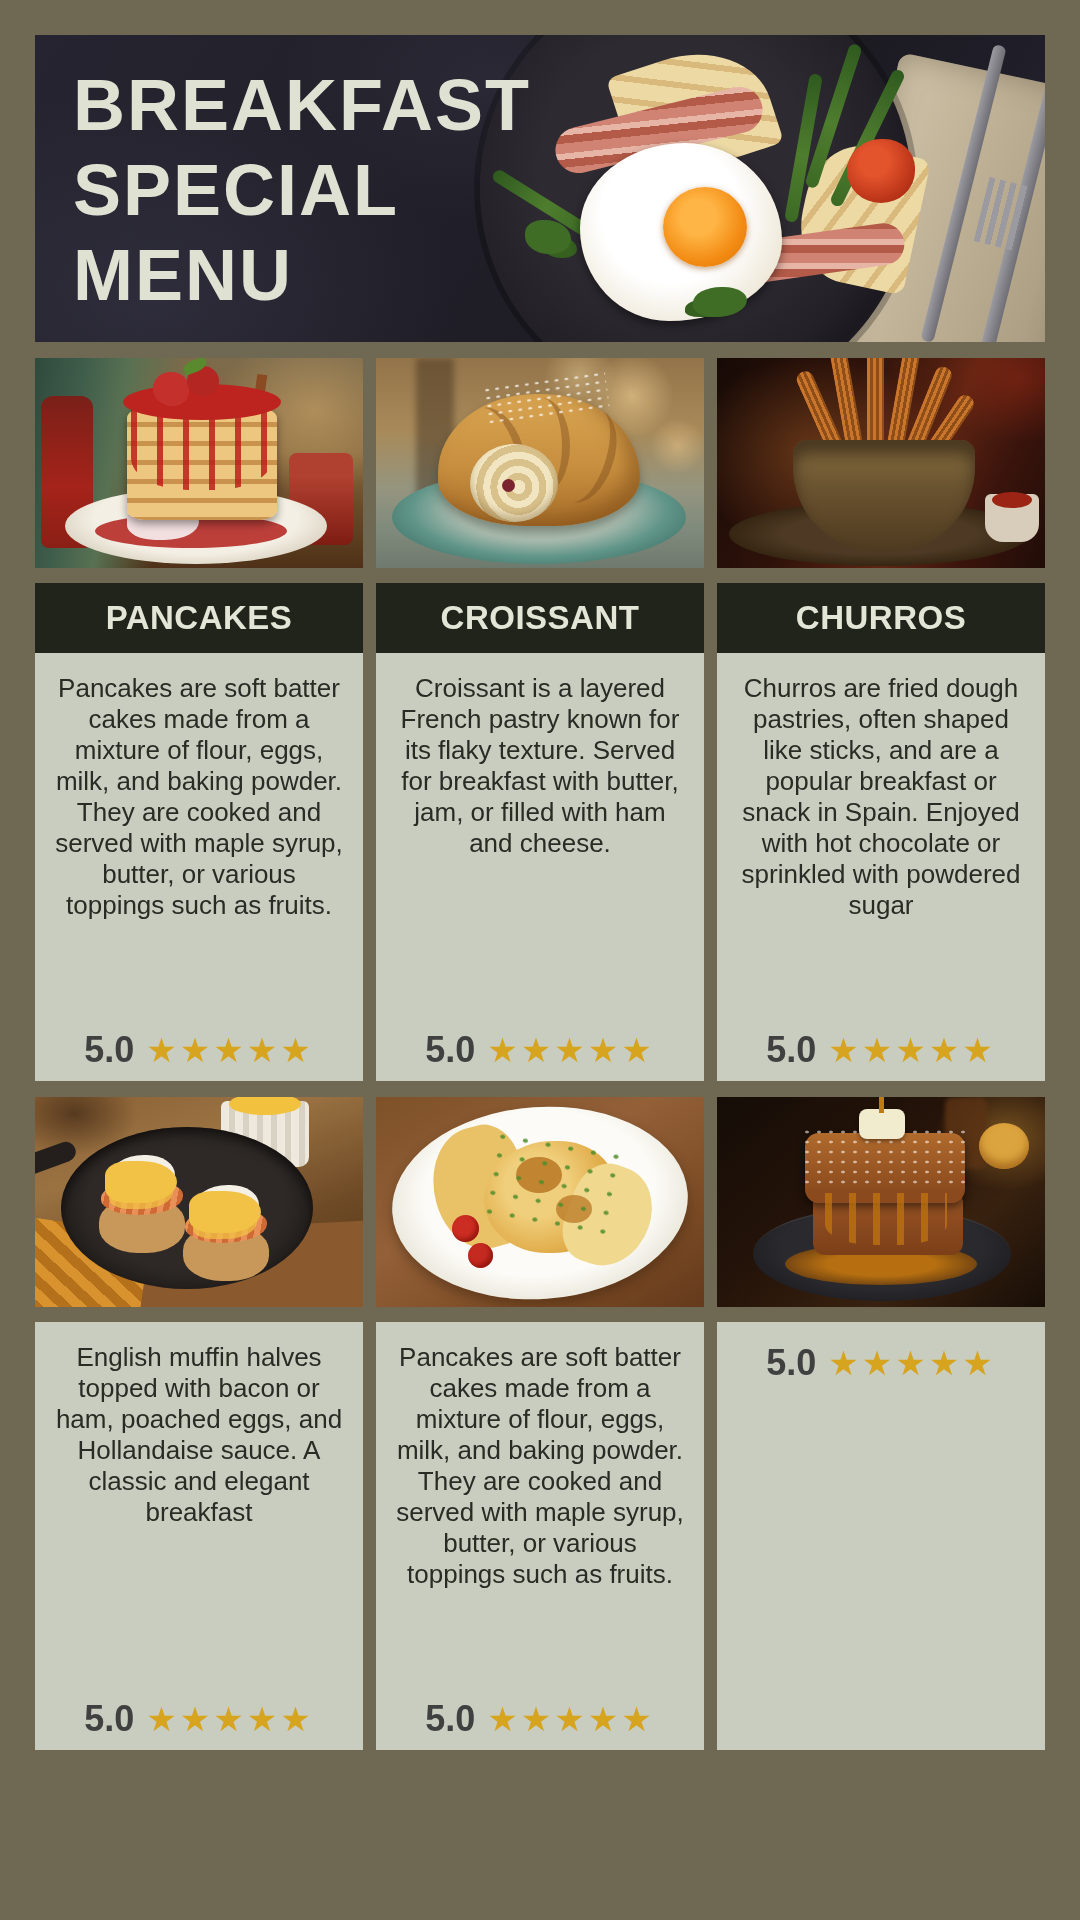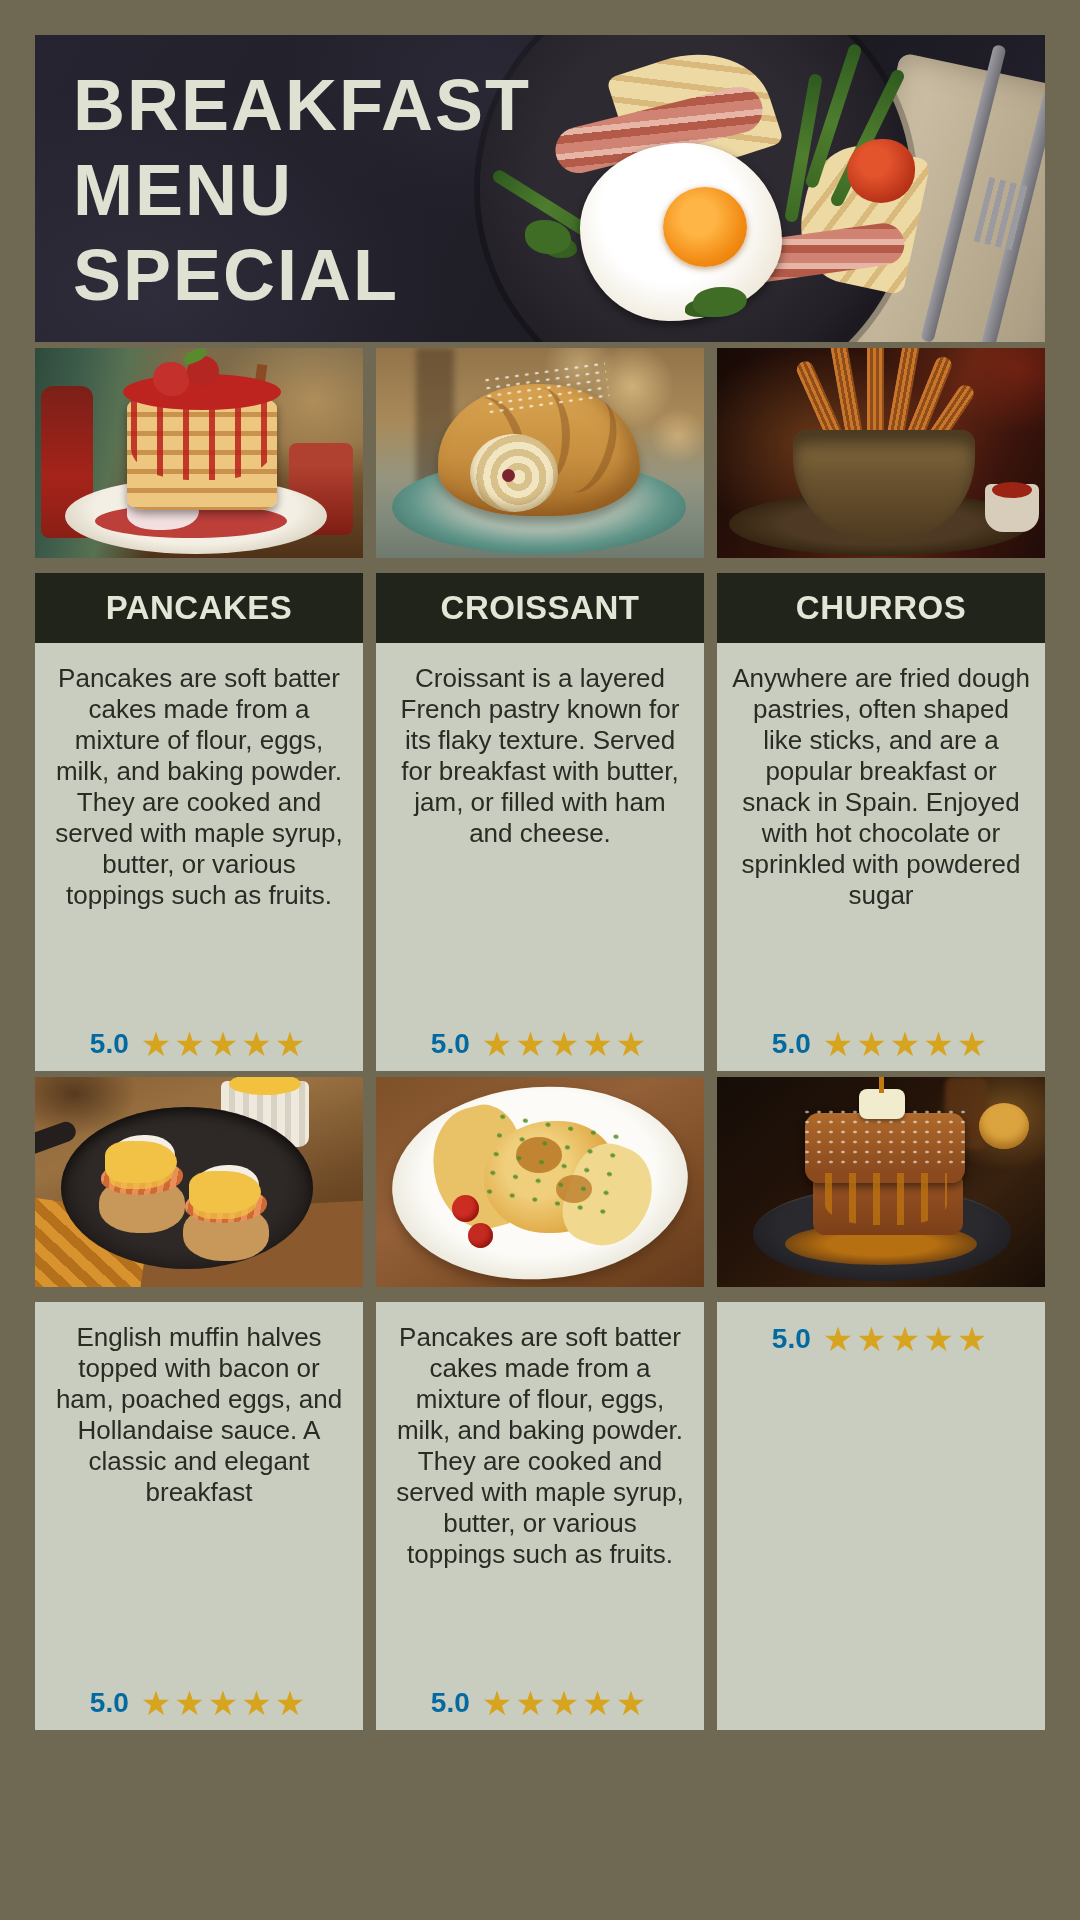--- a/index.html
+++ b/index.html
@@ -57,31 +57,31 @@
   .hd-knife { left:922px; top:6px; width:13px; height:305px; z-index:3;
     background:linear-gradient(90deg,#9a9aa0,#6e6e74); transform:rotate(14deg); border-radius:6px;}
   .hd-fork { left:978px; top:40px; width:14px; height:285px; z-index:3;
     background:linear-gradient(90deg,#9a9aa0,#6e6e74); transform:rotate(14deg); border-radius:6px;}
   .hd-tines { left:946px; top:146px; width:42px; height:66px; z-index:3; transform:rotate(14deg);
     background:repeating-linear-gradient(90deg,#9a9aa0 0 6px,transparent 6px 11px);}
   .hd-title { position:absolute; left:38px; top:28px; z-index:6; color:#dfe2d2;
     font-size:72px; font-weight:700; line-height:85px; letter-spacing:2px;}
 
   
-  .menu-row { display:grid; grid-template-columns:repeat(3,1fr); gap:13px; margin-top:6px; }
+  .menu-row { display:grid; grid-template-columns:repeat(3,1fr); gap:13px; margin-top:16px; }
   .card { display:flex; flex-direction:column; }
   .photo { position:relative; height:210px; overflow:hidden; }
   .panel { margin-top:15px; display:flex; flex-direction:column; }
   .title-bar { height:70px; background:#20241a; color:#e3e5d6; display:flex; align-items:center;
     justify-content:center; font-size:33px; font-weight:700; letter-spacing:.5px; }
   .card-body { background:#c9cdc0; height:428px; display:flex; flex-direction:column;
     justify-content:space-between; padding:20px 15px 10px; }
   .desc { font-size:26px; line-height:31px; text-align:center; color:#282c24; }
   .rating { display:flex; align-items:center; justify-content:center; gap:12px; }
-  .rating-num { font-weight:700; font-size:28px; color:#0369a1; }
+  .rating-num { font-weight:700; font-size:36px; color:#404040; }
   .stars { color:#d7a41f; font-size:34px; letter-spacing:3px; line-height:1; }
 
   
   .ph-pancakes { background:
       radial-gradient(140px 120px at 85% 25%, rgba(255,205,130,.35), transparent 70%),
       linear-gradient(100deg, #2e4a3c 0%, #3f5d4b 14%, #587152 26%, rgba(0,0,0,0) 42%),
       linear-gradient(180deg, #7c6a4a 0%, #8a6d42 45%, #6b4a28 70%, #4e3118 100%);}
   .p1-bottle { left:6px; top:38px; width:52px; height:152px; border-radius:12px 12px 8px 8px;
     background:linear-gradient(180deg,#7a2018,#a5231a 60%,#8a1f16); filter:blur(.5px);}
   .p1-jar { right:10px; top:95px; width:64px; height:92px; border-radius:8px;
@@ -258,22 +258,22 @@
       <div class="s hd-egg"></div>
       <div class="s hd-yolk"></div>
       <div class="s hd-tomato"></div>
       <div class="s hd-parsley1"></div>
       <div class="s hd-parsley2"></div>
       <div class="s hd-knife"></div>
       <div class="s hd-fork"></div>
       <div class="s hd-tines"></div>
       <div class="hd-title">
         <div>BREAKFAST</div>
+        <div>SPECIAL</div>
         <div>MENU</div>
-        <div>SPECIAL</div>
       </div>
     </div>
 
     <div class="menu-row">
 
       <div class="card">
         <div class="photo ph-pancakes">
           <div class="s p1-bottle"></div>
           <div class="s p1-jar"></div>
           <div class="s p1-stick"></div>
@@ -332,21 +332,21 @@
           <div class="s p3-ch p3-c4"></div>
           <div class="s p3-ch p3-c5"></div>
           <div class="s p3-ch p3-c6"></div>
           <div class="s p3-bowl"></div>
           <div class="s p3-cup"></div>
           <div class="s p3-cupsauce"></div>
         </div>
         <div class="panel">
           <div class="title-bar">CHURROS</div>
           <div class="card-body">
-            <div class="desc">Anywhere are fried dough pastries, often shaped like sticks, and are a popular breakfast or snack in Spain. Enjoyed with hot chocolate or sprinkled with powdered sugar</div>
+            <div class="desc">Churros are fried dough pastries, often shaped like sticks, and are a popular breakfast or snack in Spain. Enjoyed with hot chocolate or sprinkled with powdered sugar</div>
             <div class="rating">
               <span class="rating-num">5.0</span>
               <span class="stars">★★★★★</span>
             </div>
           </div>
         </div>
       </div>
     </div>
 
     <div class="menu-row">

